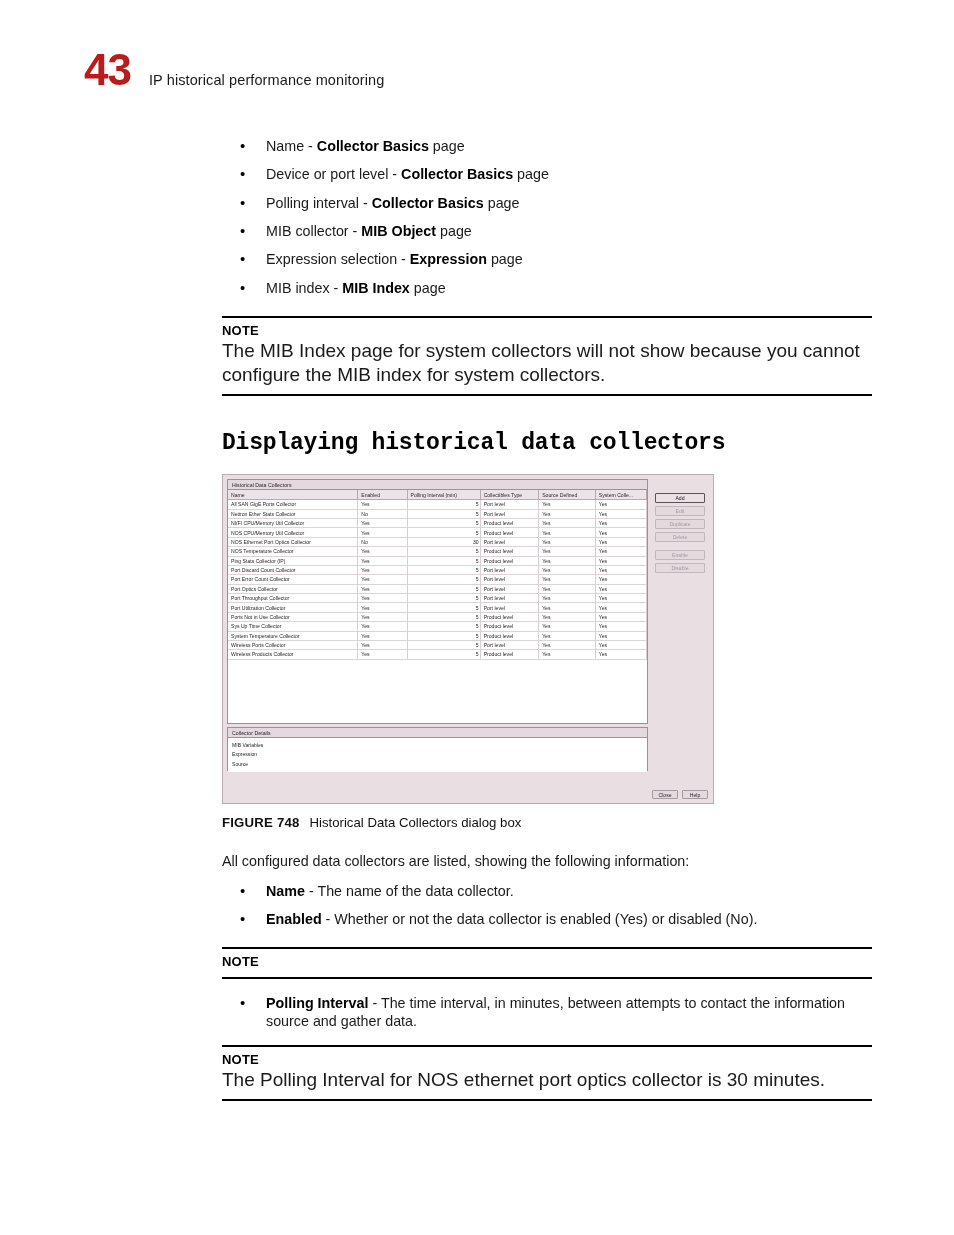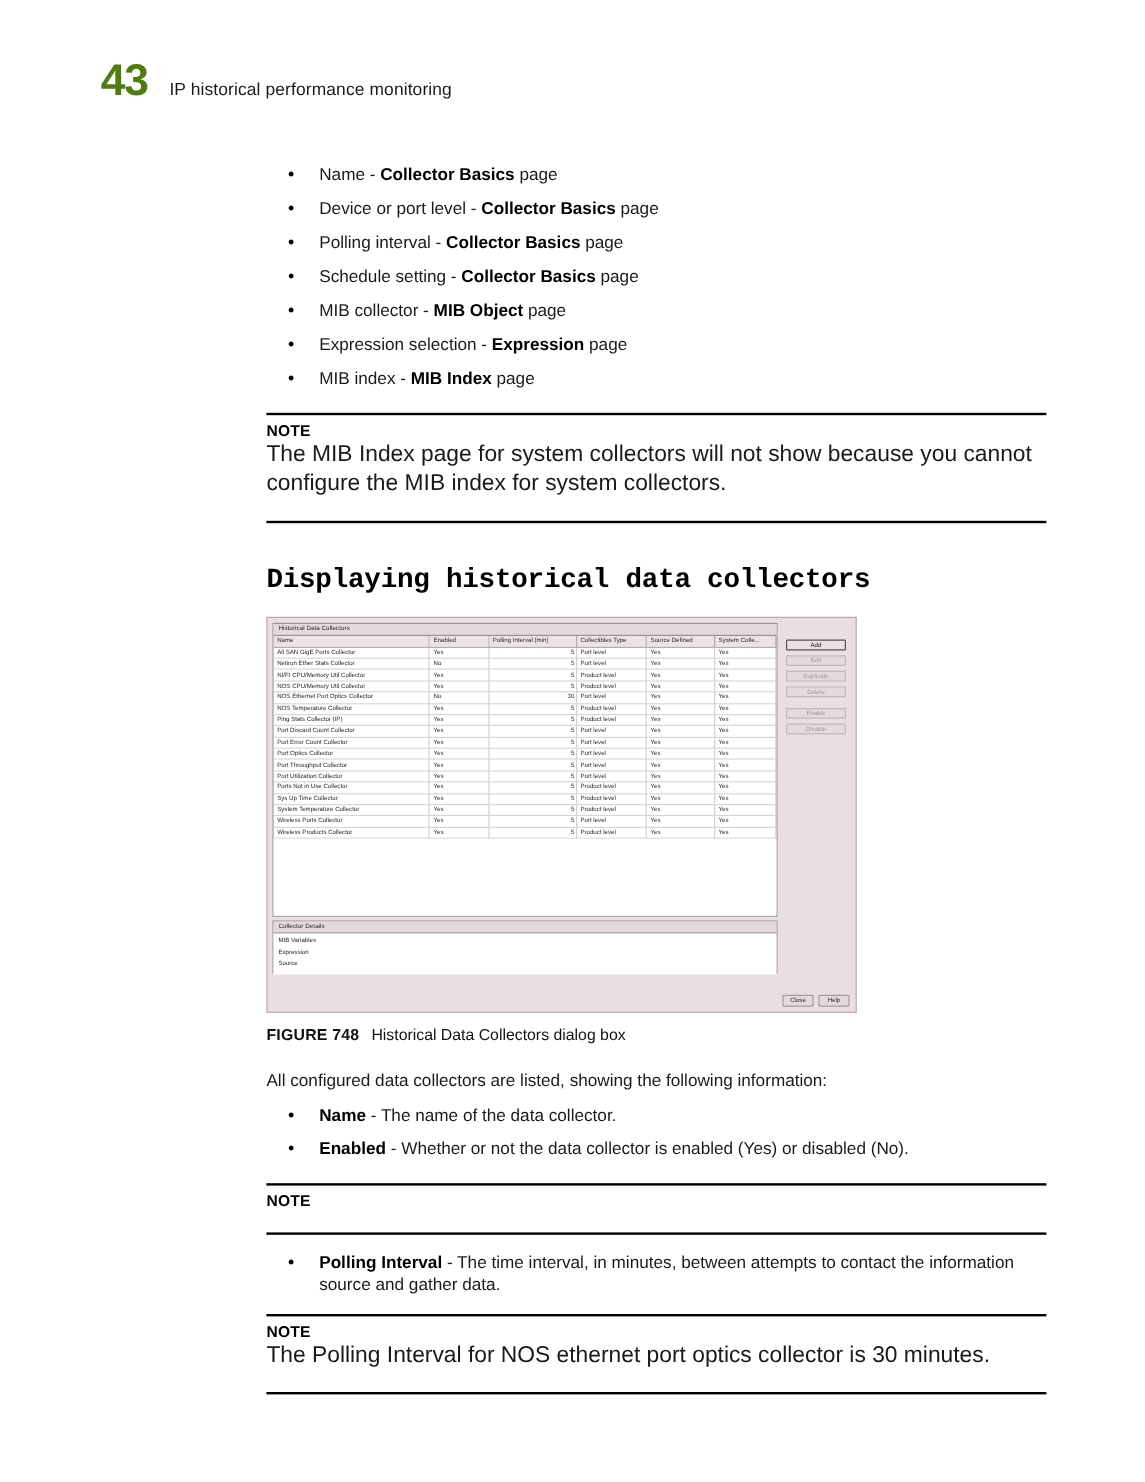--- a/index.html
+++ b/index.html
@@ -19,25 +19,25 @@
   
   .page-header {
     position: absolute;
     left: 84px;
     top: 48px;
     display: flex;
     align-items: baseline;
     gap: 18px;
   }
   .chapter-number {
-    font-size: 37px;
+    font-size: 44px;
     font-weight: bold;
     letter-spacing: -1px;
     line-height: 1;
-    color: #4d7c0f;
+    color: #b91c1c;
   }
   .chapter-title {
     font-size: 14.5px;
     color: #1a1a1a;
     letter-spacing: 0.1px;
   }
 
   
   .content {
     position: absolute;
@@ -66,21 +66,21 @@
     top: -1px;
     font-size: 15px;
     color: #000;
   }
   b, strong { font-weight: bold; color: #000; }
 
   
   .note {
     border-top: 2px solid #000;
     border-bottom: 2px solid #000;
-    padding: 5px 0 18px 0;
+    padding: 5px 0 7px 0;
     margin: 18px 0 0 0;
   }
   .note .note-label {
     font-weight: bold;
     font-size: 13px;
     letter-spacing: 0.2px;
     margin-bottom: 1px;
     color: #000;
   }
   .note .note-text {
@@ -268,21 +268,20 @@
   <div class="chapter-number">43</div>
   <div class="chapter-title">IP historical performance monitoring</div>
 </div>
 
 <div class="content">
 
   <ul class="bullets">
     <li><span>Name - </span><b>Collector Basics</b><span> page</span></li>
     <li><span>Device or port level - </span><b>Collector Basics</b><span> page</span></li>
     <li><span>Polling interval - </span><b>Collector Basics</b><span> page</span></li>
-    <li><span>Schedule setting - </span><b>Collector Basics</b><span> page</span></li>
     <li><span>MIB collector - </span><b>MIB Object</b><span> page</span></li>
     <li><span>Expression selection - </span><b>Expression</b><span> page</span></li>
     <li><span>MIB index - </span><b>MIB Index</b><span> page</span></li>
   </ul>
 
   <div class="note">
     <div class="note-label">NOTE</div>
     <div class="note-text">The MIB Index page for system collectors will not show because you cannot configure the MIB index for system collectors.</div>
   </div>
 

